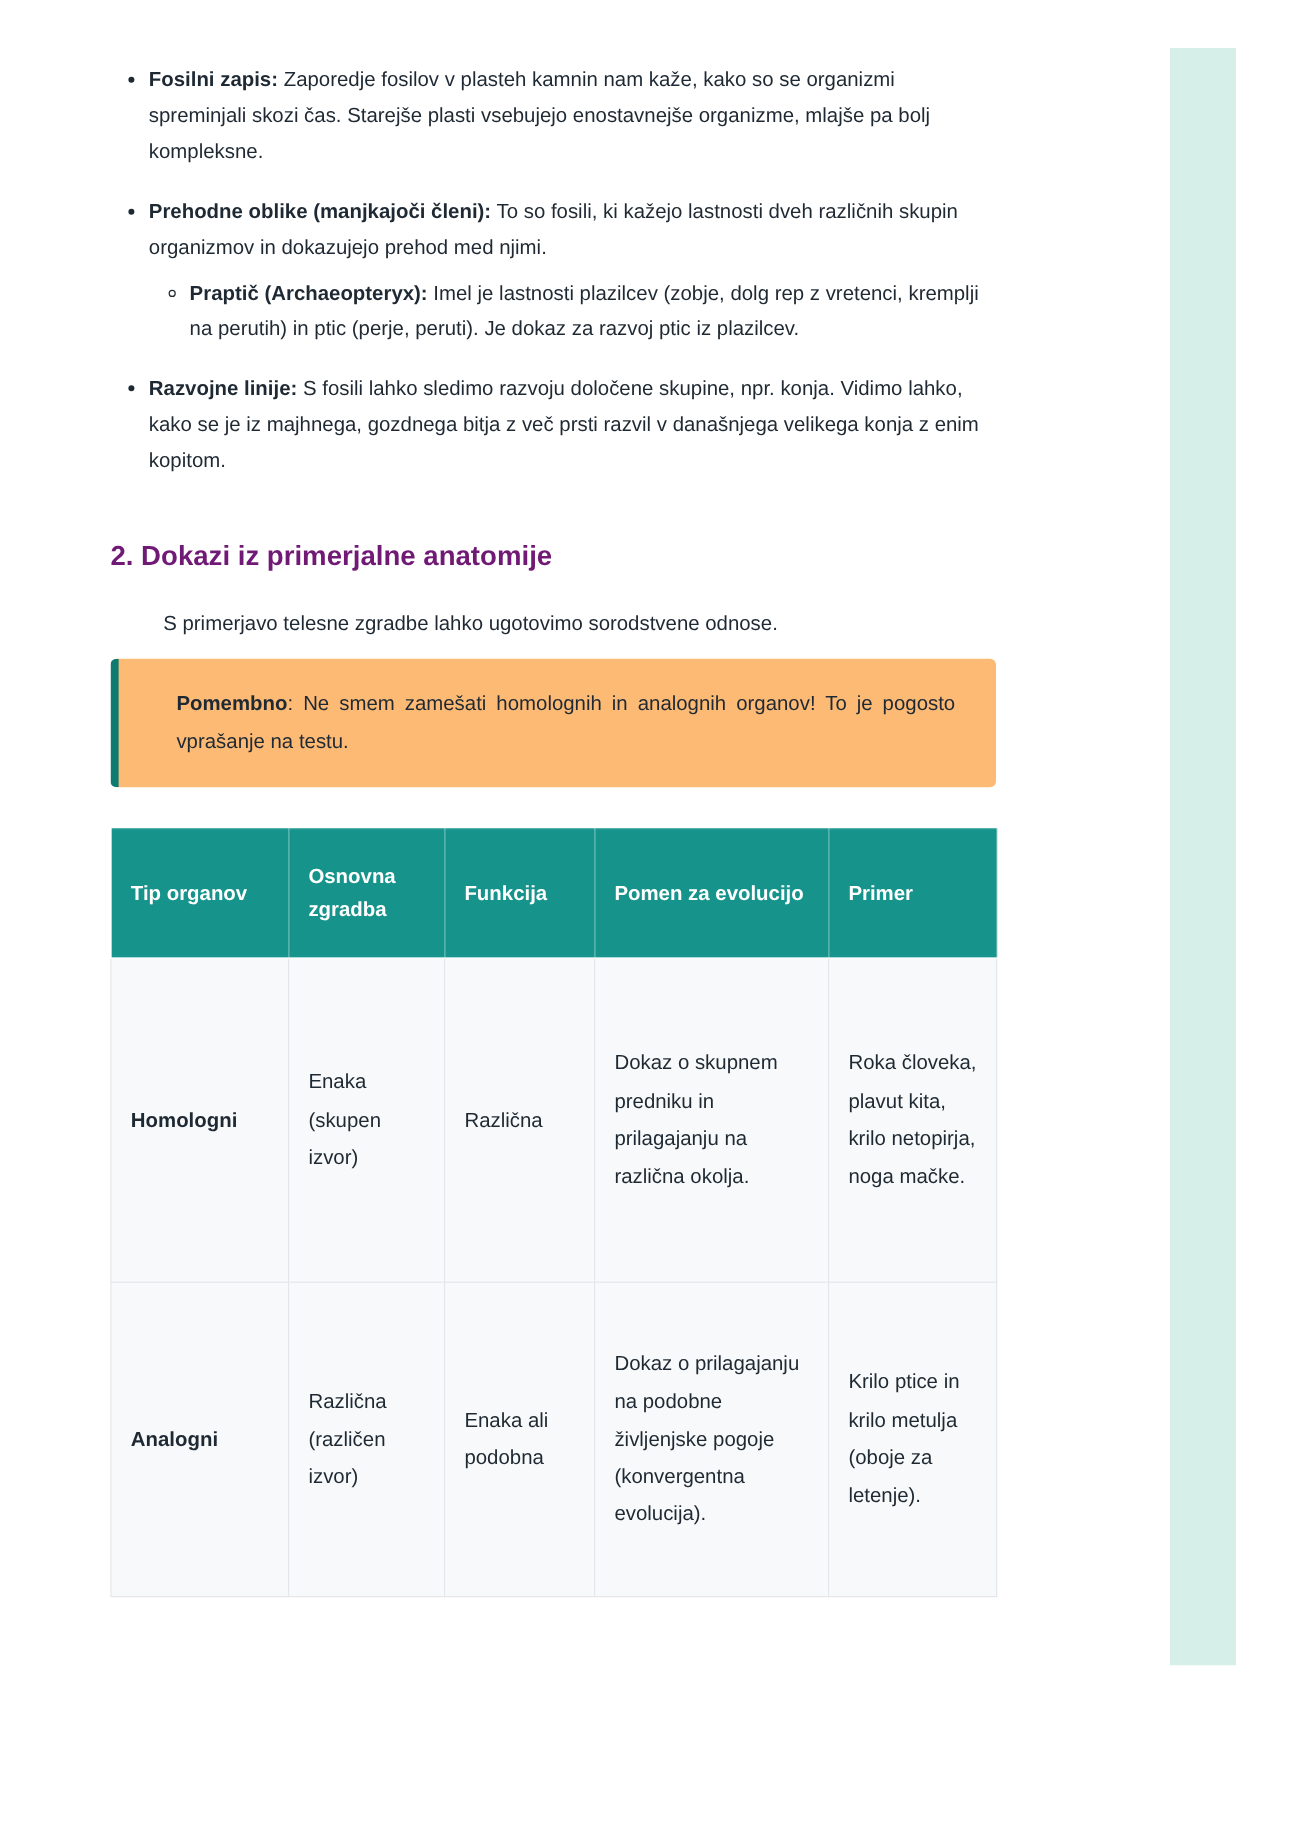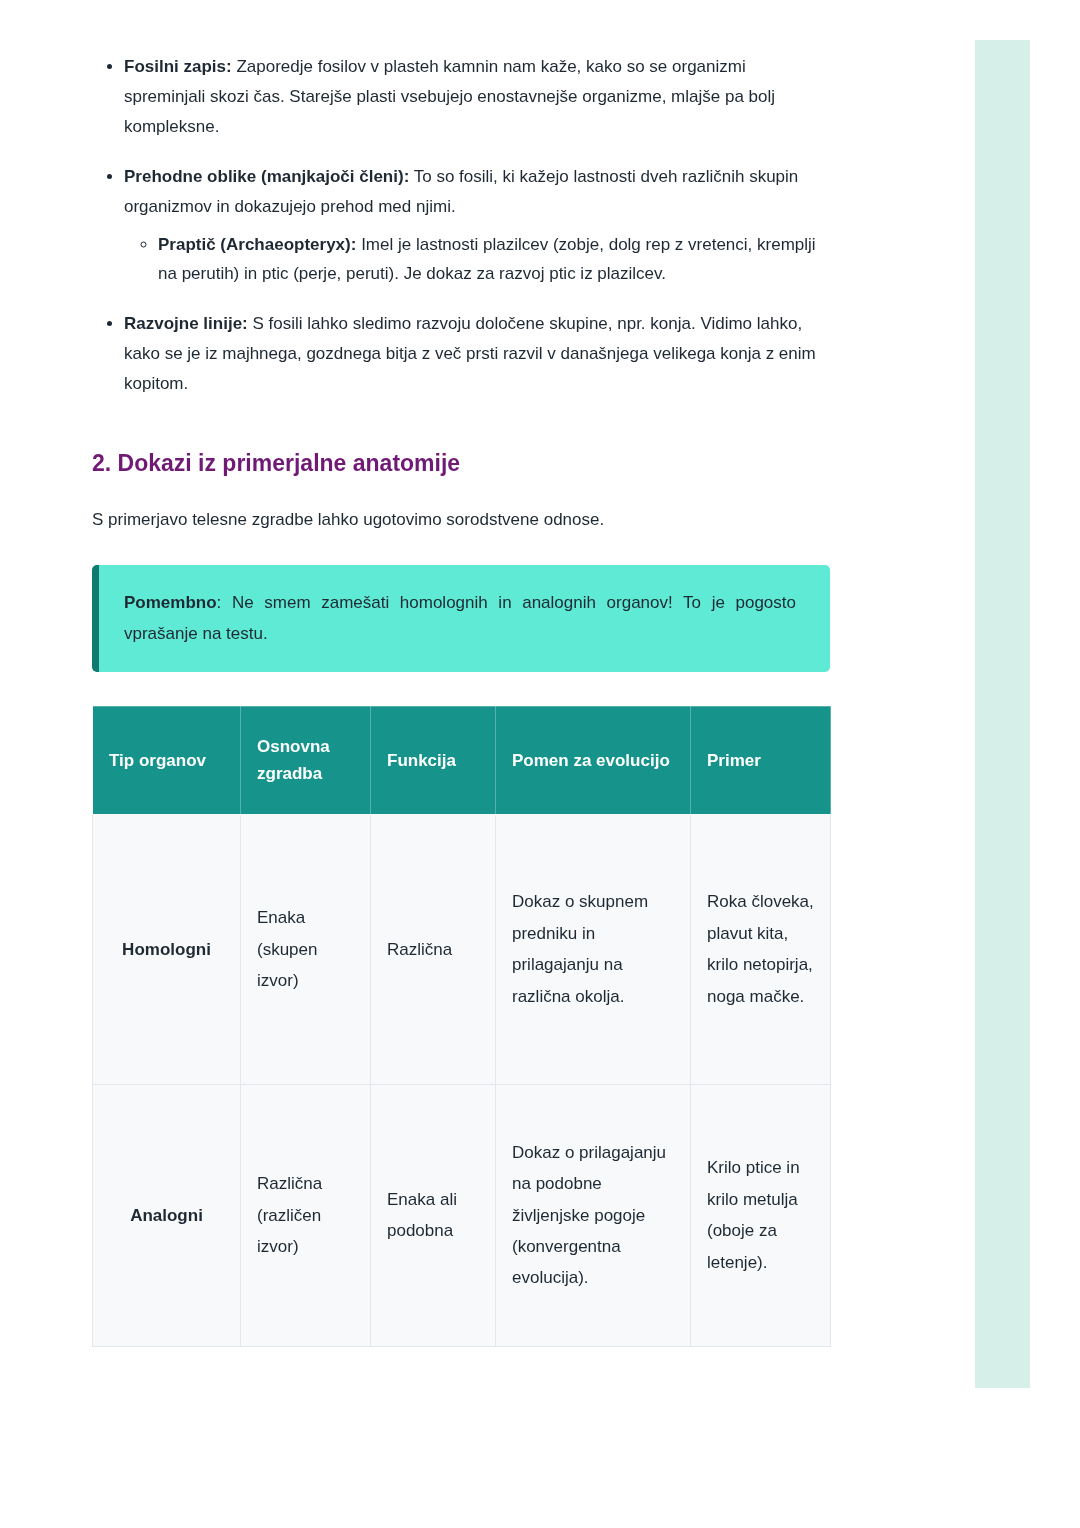--- a/index.html
+++ b/index.html
@@ -39,27 +39,27 @@
     margin-top: 8px;
   }
   .b { font-weight: 700; }
   h2.section-heading {
     margin-top: 50px;
     font-size: 23px;
     line-height: 1.3;
     color: #701a75;
     font-weight: 700;
   }
-  p.intro { margin-top: 26px; }
+  p.intro { margin-top: 26px; margin-left: 44px; }
   .callout {
-    margin-top: 30px;
-    background: #5eead4;
+    margin-top: 14px;
+    background: #fdba74;
     border-left: 7px solid #0e7a70;
     border-radius: 5px;
-    padding: 22px 34px 22px 25px;
+    padding: 22px 34px 22px 48px;
     line-height: 1.85;
     text-align: justify;
   }
   table.organs {
     margin-top: 34px;
     border-collapse: collapse;
     table-layout: fixed;
     width: 738px;
   }
   table.organs col.c1 { width: 148px; }
@@ -82,21 +82,21 @@
   table.organs td {
     background: #f7f9fa;
     border: 1px solid #e3e7eb;
     vertical-align: middle;
     padding: 16px;
     line-height: 1.85;
     font-size: 17px;
   }
   table.organs tr.r1 { height: 270px; }
   table.organs tr.r2 { height: 262px; }
-  td.bold { font-weight: 700; text-align: center; }
+  td.bold { font-weight: 700; }
   .stray-backtick {
     position: absolute;
     left: 92px;
     top: 1418px;
     font-size: 18px;
     color: #1f2933;
   }
   .footer {
     position: absolute;
     left: 885px;

